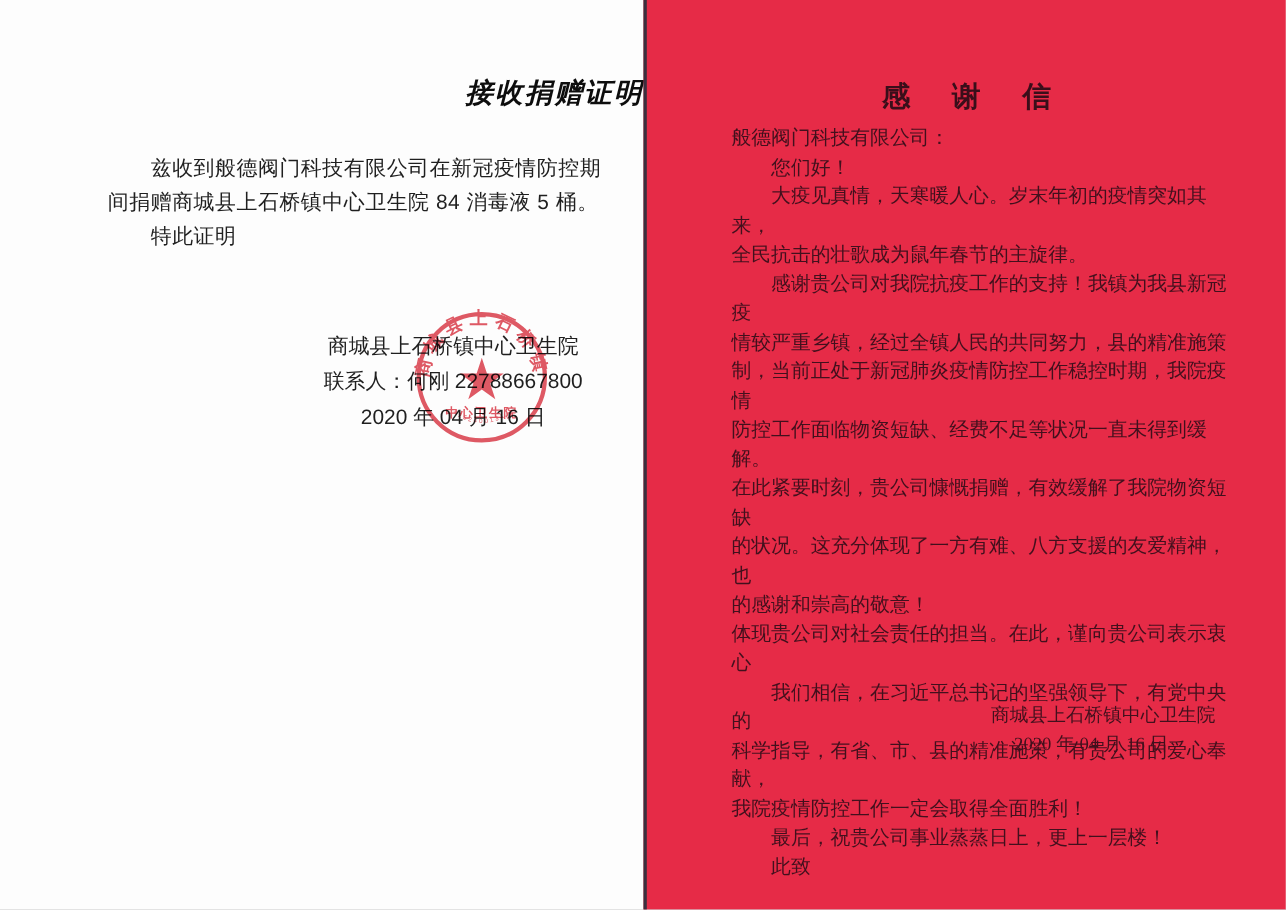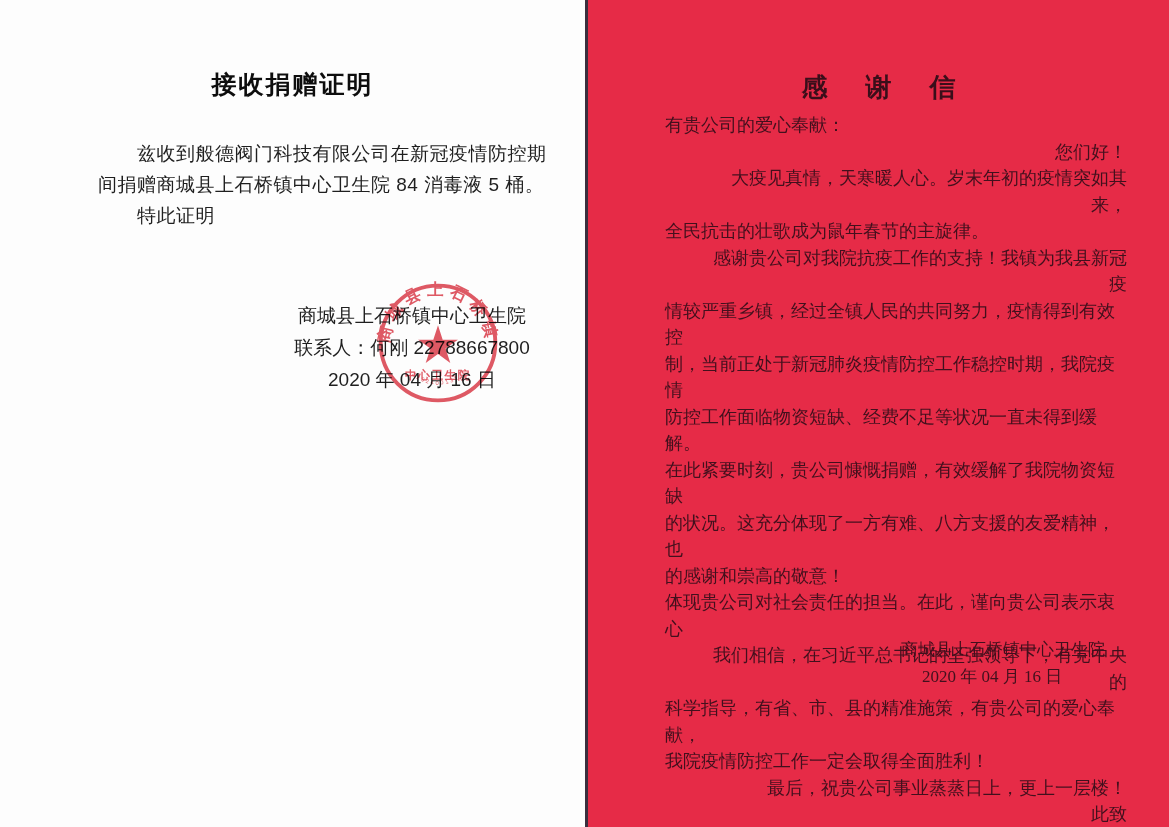--- a/index.html
+++ b/index.html
@@ -7,22 +7,23 @@
     position:relative;width:1169px;height:827px;overflow:hidden;
     background:#ffffff;font-family:"Liberation Sans",sans-serif;
   }
   
   .page-left{
     position:absolute;left:0;top:0;width:585px;height:827px;
     background:#fdfdfd;color:#1f1f1f;
   }
   .cert-title{
     position:absolute;top:68px;left:0;width:585px;margin:0;
-    text-align:center;font-size:25px;font-weight:700;color:#0d0d0d;
+    text-align:right;font-size:25px;font-weight:700;color:#0d0d0d;
     letter-spacing:2px;
+    font-style:italic;
   }
   .cert-body{
     position:absolute;top:138px;left:98px;width:450px;
     font-size:19px;line-height:31px;letter-spacing:0.5px;
   }
   .cert-line.indent{ text-indent:39px; }
   .cert-sig{
     position:absolute;top:300px;left:288px;width:248px;
     text-align:center;font-size:19px;line-height:32px;white-space:nowrap;
   }
@@ -34,21 +35,21 @@
   }
   .letter-title{
     position:absolute;top:70px;left:0;width:581px;margin:0;
     text-align:center;font-size:26px;font-weight:700;color:#3a0e1a;
   }
   .letter-title span{ letter-spacing:38px;margin-right:-38px; }
   .letter-body{
     position:absolute;top:112px;left:77px;width:462px;
     font-size:18px;line-height:26.5px;
   }
-  .letter-line.indent{ text-indent:36px;text-align:right; }
+  .letter-line.indent{ text-indent:36px; }
   .letter-sig{
     position:absolute;top:636px;left:300px;width:230px;
     text-align:center;font-size:17px;line-height:27px;white-space:nowrap;
   }
   .letter-sig .sig-date{ margin-right:22px; }
   
   .seal{
     position:absolute;mix-blend-mode:multiply;pointer-events:none;
   }
   .seal-left{ left:376px;top:281px;width:124px;height:124px;opacity:.88; }
@@ -89,26 +90,26 @@
       </text>
     </svg>
   </section>
 
   <section class="page-right">
     <h1 class="letter-title">
       <span>感谢信</span>
     </h1>
 
     <div class="letter-body">
-      <div class="letter-line">有贵公司的爱心奉献：</div>
+      <div class="letter-line">般德阀门科技有限公司：</div>
       <div class="letter-line indent">您们好！</div>
       <div class="letter-line indent">大疫见真情，天寒暖人心。岁末年初的疫情突如其来，</div>
       <div class="letter-line">全民抗击的壮歌成为鼠年春节的主旋律。</div>
       <div class="letter-line indent">感谢贵公司对我院抗疫工作的支持！我镇为我县新冠疫</div>
-      <div class="letter-line">情较严重乡镇，经过全镇人民的共同努力，疫情得到有效控</div>
+      <div class="letter-line">情较严重乡镇，经过全镇人民的共同努力，县的精准施策</div>
       <div class="letter-line">制，当前正处于新冠肺炎疫情防控工作稳控时期，我院疫情</div>
       <div class="letter-line">防控工作面临物资短缺、经费不足等状况一直未得到缓解。</div>
       <div class="letter-line">在此紧要时刻，贵公司慷慨捐赠，有效缓解了我院物资短缺</div>
       <div class="letter-line">的状况。这充分体现了一方有难、八方支援的友爱精神，也</div>
       <div class="letter-line">的感谢和崇高的敬意！</div>
       <div class="letter-line">体现贵公司对社会责任的担当。在此，谨向贵公司表示衷心</div>
       <div class="letter-line indent">我们相信，在习近平总书记的坚强领导下，有党中央的</div>
       <div class="letter-line">科学指导，有省、市、县的精准施策，有贵公司的爱心奉献，</div>
       <div class="letter-line">我院疫情防控工作一定会取得全面胜利！</div>
       <div class="letter-line indent">最后，祝贵公司事业蒸蒸日上，更上一层楼！</div>

